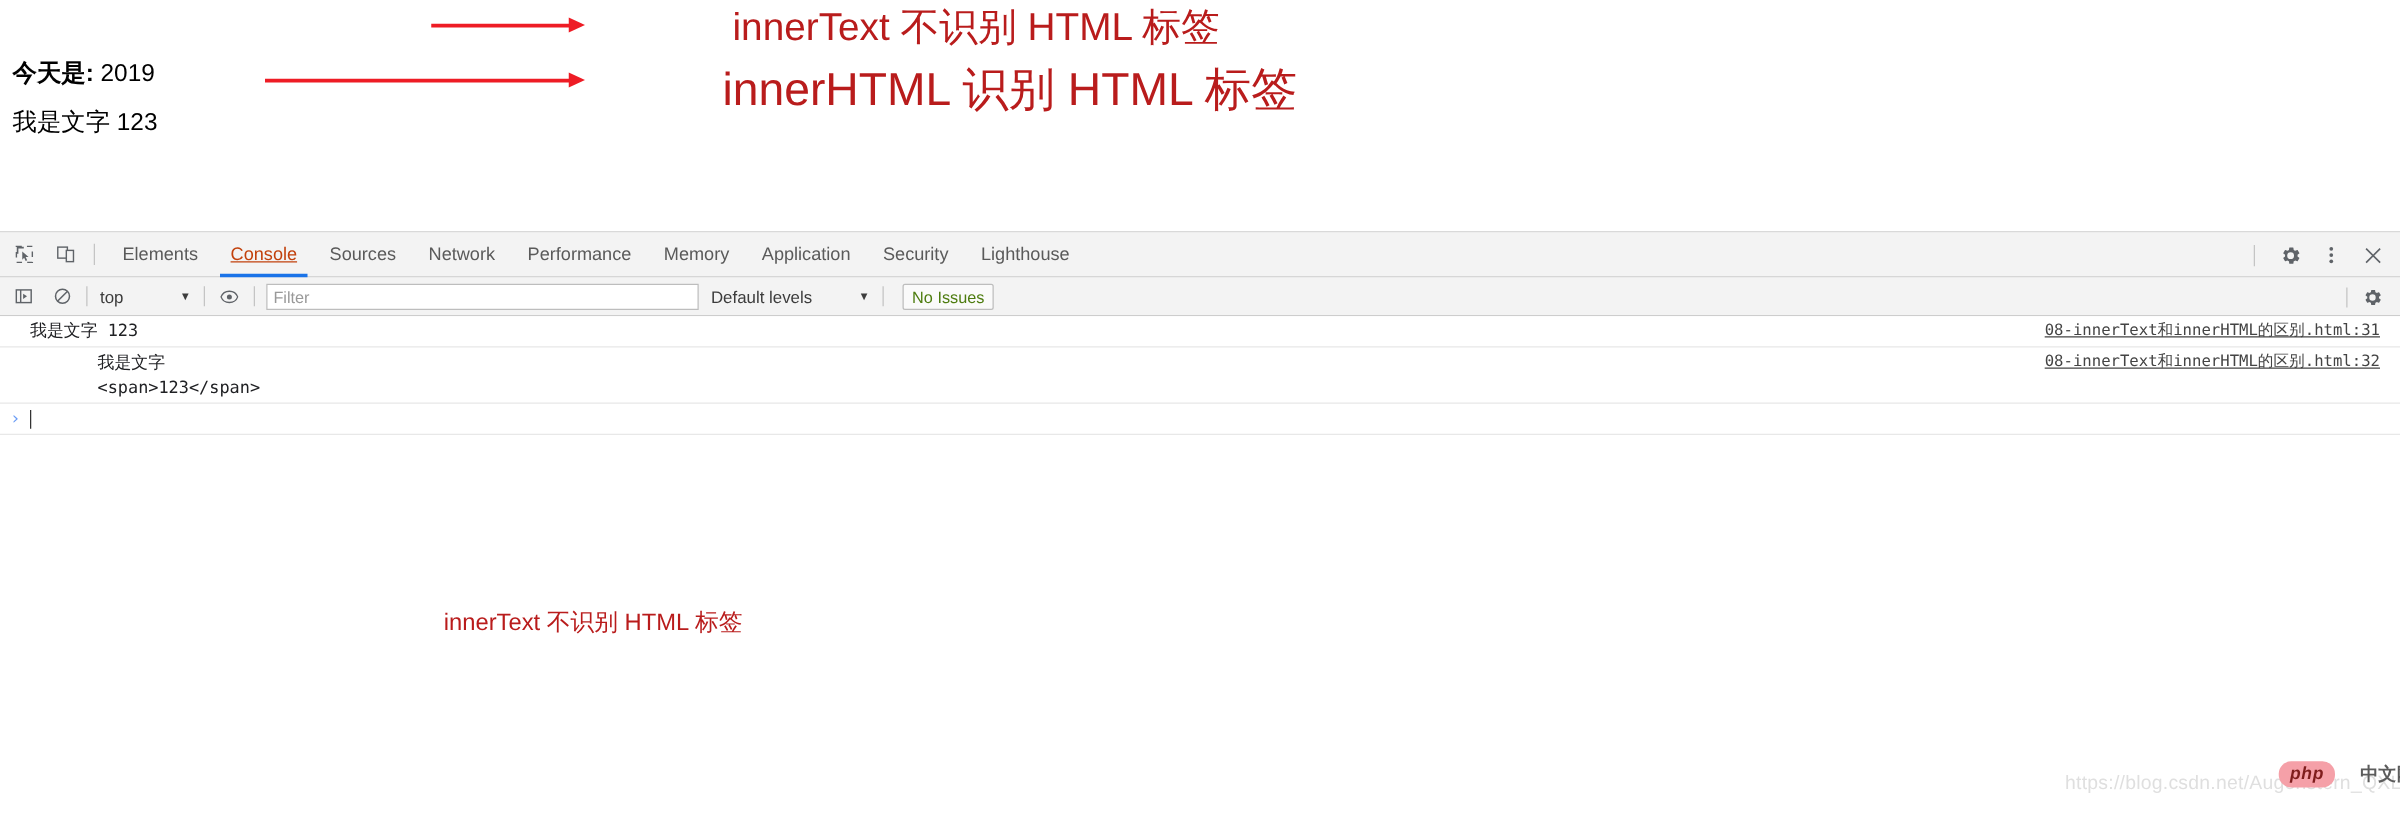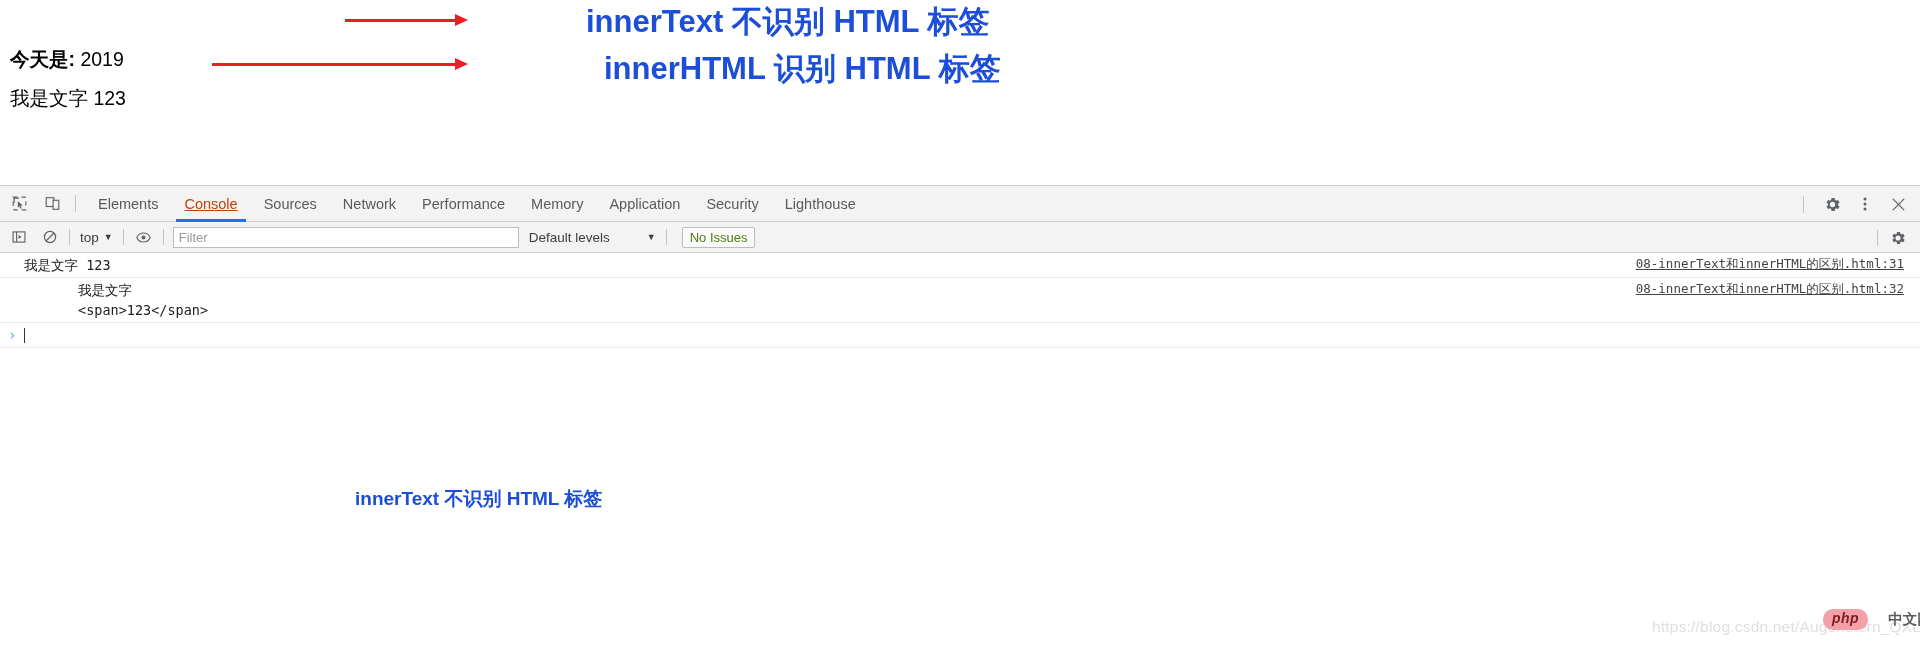--- a/index.html
+++ b/index.html
@@ -57,27 +57,26 @@
   }
   #arrow-1 { left: 345px; top: 13px; width: 125px; }
   #arrow-1 .shaft { width: 113px; }
   #arrow-1 .head { left: 110px; }
   #arrow-2 { left: 212px; top: 57px; width: 258px; }
   #arrow-2 .shaft { width: 246px; }
   #arrow-2 .head { left: 243px; }
 
   .red-annot {
     position: absolute;
-    color: #1d4ed8;
+    color: #b91c1c;
     white-space: nowrap;
     line-height: 1;
-    font-weight: bold;
   }
   #annot-1 { left: 586px; top: 6px; font-size: 31px; }
-  #annot-2 { left: 604px; top: 53px; font-size: 31px; }
+  #annot-2 { left: 578px; top: 53px; font-size: 37px; }
   #annot-3 { left: 355px; top: 421px; font-size: 19px; }
 
   
   #devtools {
     position: absolute;
     left: 0;
     top: 185px;
     width: 1920px;
     height: 479px;
     background: #ffffff;
@@ -171,20 +170,21 @@
     flex: none;
   }
   .ctx-select {
     display: flex;
     align-items: center;
     font-size: 13.5px;
     color: #3c3c3c;
     cursor: pointer;
     padding: 0 3px;
     white-space: nowrap;
+    gap: 40px;
   }
   .ctx-select .caret {
     margin-left: 5px;
     font-size: 9px;
     line-height: 1;
   }
   #filter-input {
     width: 334px;
     height: 19px;
     border: 1px solid #bdbdbd;

